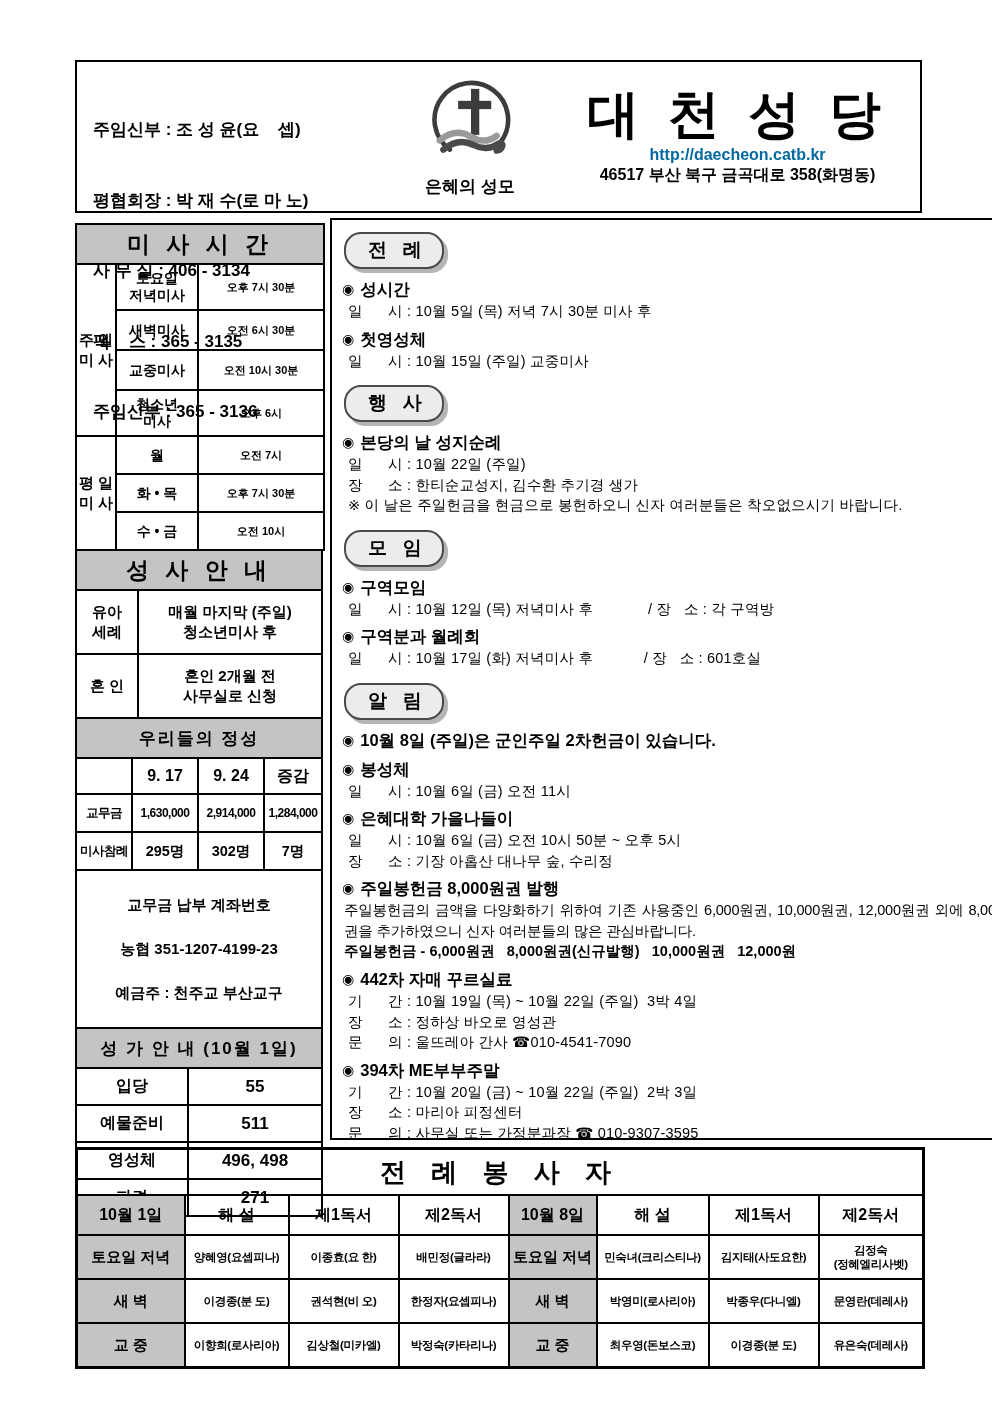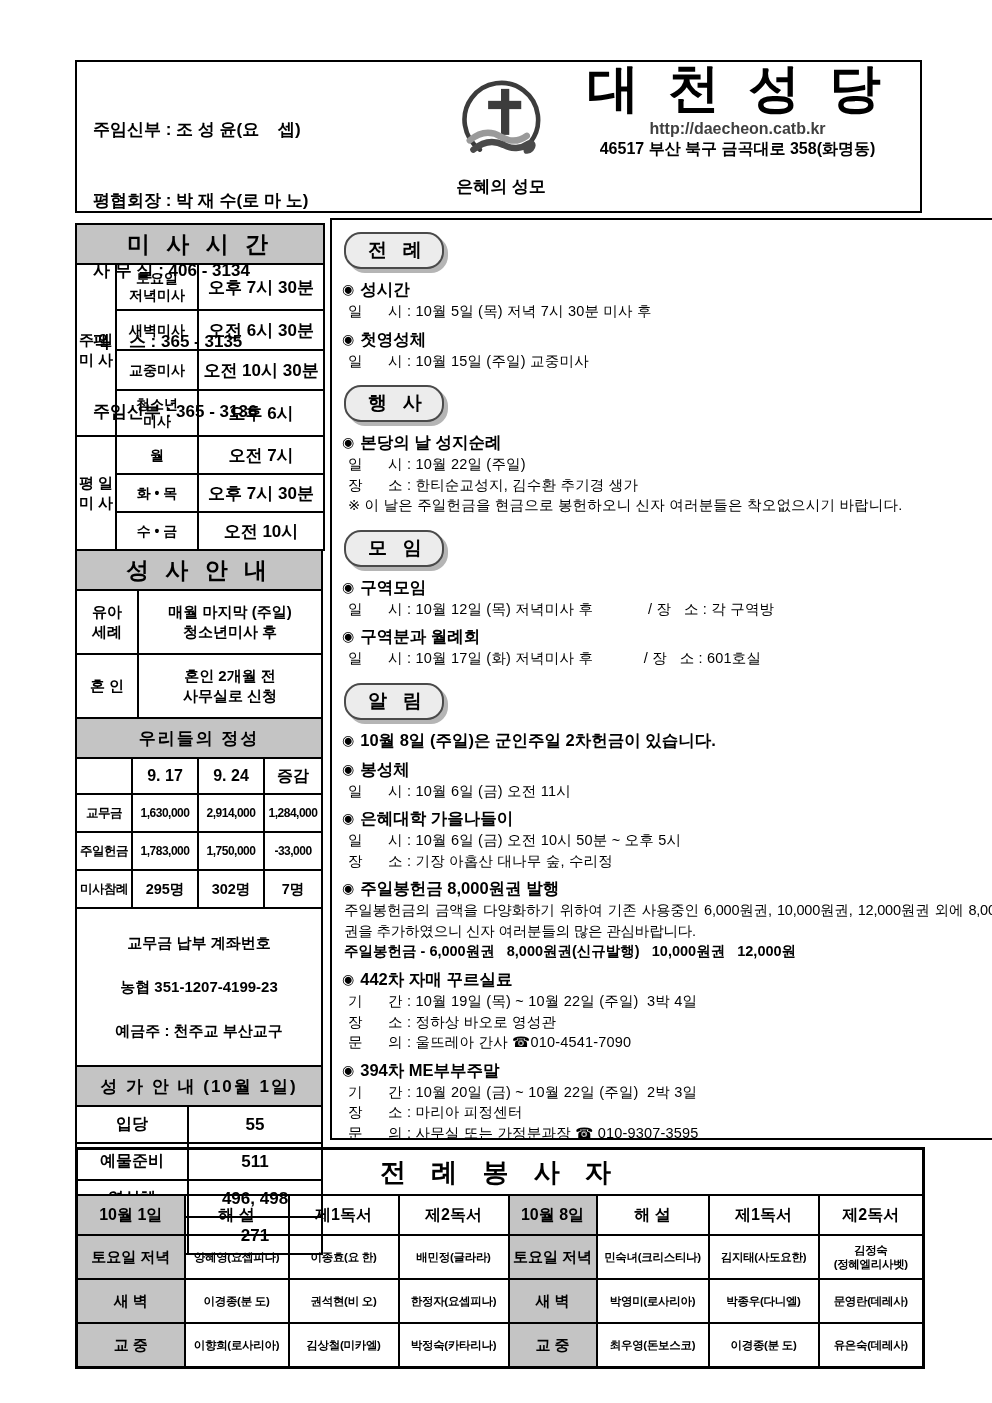--- a/index.html
+++ b/index.html
@@ -4,37 +4,37 @@
 <style>
   html,body{margin:0;padding:0;background:#888;}
   .page{position:relative;width:992px;height:1403px;background:#fff;margin:0 auto;
         font-family:"Liberation Sans","DejaVu Sans",sans-serif;color:#000;overflow:hidden;}
 
   
   .header-box{position:absolute;left:75px;top:60px;width:847px;height:153px;
               border:2px solid #000;box-sizing:border-box;display:flex;}
   .contact{width:332px;padding:9px 0 0 16px;font-weight:bold;font-size:17px;
            line-height:23.5px;white-space:pre-wrap;}
-  .logo-wrap{width:152px;display:flex;flex-direction:column;align-items:center;justify-content:center;gap:6px;}
+  .logo-wrap{width:152px;display:flex;flex-direction:column;align-items:flex-start;justify-content:center;gap:6px;}
   .logo-caption{font-weight:bold;font-size:17px;margin-top:1px;}
-  .masthead{flex:1;display:flex;flex-direction:column;align-items:center;justify-content:flex-start;padding-right:22px;}
+  .masthead{flex:1;display:flex;flex-direction:column;align-items:center;justify-content:center;padding-right:22px;}
   .church-name{font-size:52px;font-weight:bold;letter-spacing:7px;line-height:1;white-space:pre;}
-  .website{color:#404040;font-weight:bold;font-size:16px;margin-top:6px;}
+  .website{color:#0369a1;font-weight:bold;font-size:16px;margin-top:6px;}
   .address{font-weight:bold;font-size:16px;margin-top:1px;white-space:pre;}
 
   
   .left-col{position:absolute;left:75px;top:225px;width:248px;}
   table.lc{width:248px;border-collapse:collapse;table-layout:fixed;margin-top:-2px;}
   .lc th,.lc td{border:2px solid #000;text-align:center;vertical-align:middle;
                 white-space:pre-line;overflow:hidden;}
   .bar{background:#c4c4c4;font-weight:bold;font-size:23px;letter-spacing:5px;height:36px;white-space:pre;}
   .bar.small{letter-spacing:2px;font-size:17px;}
   .glabel{font-weight:bold;font-size:15px;line-height:20px;}
   .sub{font-weight:bold;font-size:14px;line-height:17px;}
-  .time{font-weight:bold;font-size:17px;}
+  .time{font-weight:bold;font-size:11px;}
   .h46{height:46px}.h40{height:40px}.h38{height:38px}.h56{height:64px}
   .h36{height:36px}.h37{height:37px}.h74{height:74px}
   .sac-val{font-weight:bold;font-size:15px;line-height:20px;}
   .off-head{font-weight:bold;font-size:16px;}
   .off-label{font-weight:bold;font-size:12.5px;letter-spacing:-0.5px;}
   .off-num{font-weight:bold;font-size:12px;letter-spacing:-0.5px;}
   .off-att{font-weight:bold;font-size:14.5px;}
   .acct{font-weight:bold;font-size:15px;line-height:22px;}
   .hymn-label{font-weight:bold;font-size:16px;}
   .hymn-val{font-weight:bold;font-size:17px;}
@@ -180,26 +180,20 @@
         <td></td>
         <td class="off-head">9. 17</td>
         <td class="off-head">9. 24</td>
         <td class="off-head">증감</td>
       </tr>
       <tr class="h38">
         <td class="off-label">교무금</td>
         <td class="off-num">1,630,000</td>
         <td class="off-num">2,914,000</td>
         <td class="off-num">1,284,000</td>
-      </tr>
-      <tr class="h38">
-        <td class="off-label">주일헌금</td>
-        <td class="off-num">1,783,000</td>
-        <td class="off-num">1,750,000</td>
-        <td class="off-num">-33,000</td>
       </tr>
       <tr class="h38">
         <td class="off-label">미사참례</td>
         <td class="off-att">295명</td>
         <td class="off-att">302명</td>
         <td class="off-att">7명</td>
       </tr>
       <tr class="h74">
         <td class="acct" colspan="4">
           <div>교무금 납부 계좌번호</div>

